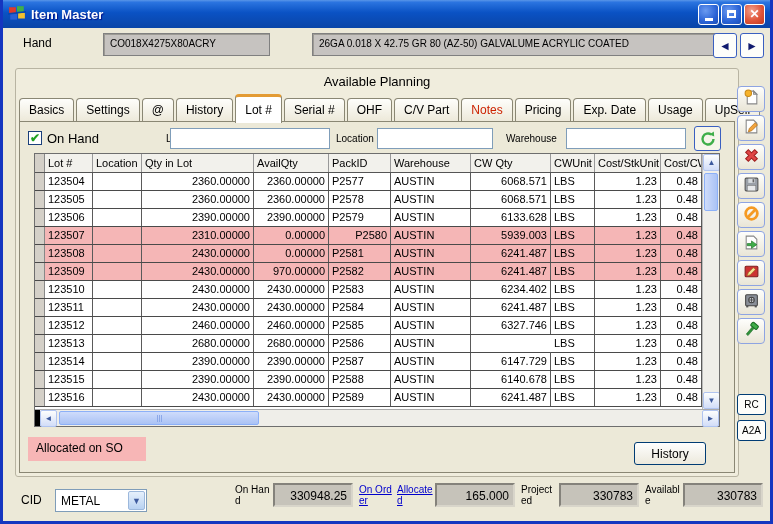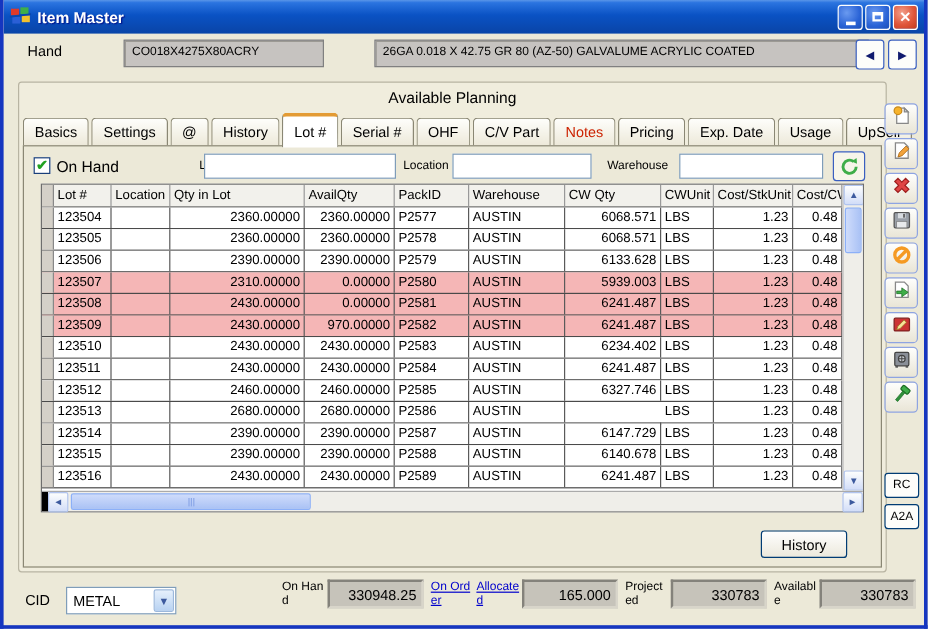--- a/index.html
+++ b/index.html
@@ -247,21 +247,21 @@
                   <div class="gcell" style="width: 44px;">LBS</div>
                   <div class="gcell ar" style="width: 66px;">1.23</div>
                   <div class="gcell ar" style="width: 41px;">0.48</div>
                 </div>
                 <div class="grow hl">
                   <div class="gcell gsel"></div>
                   <div class="gcell" style="width: 48px;">123507</div>
                   <div class="gcell" style="width: 49px;"></div>
                   <div class="gcell ar" style="width: 112px;">2310.00000</div>
                   <div class="gcell ar" style="width: 75px;">0.00000</div>
-                  <div class="gcell" style="width: 62px;">P2580</div>
+                  <div class="gcell" style="width: 62px; text-align: right;">P2580</div>
                   <div class="gcell" style="width: 80px;">AUSTIN</div>
                   <div class="gcell ar" style="width: 80px;">5939.003</div>
                   <div class="gcell" style="width: 44px;">LBS</div>
                   <div class="gcell ar" style="width: 66px;">1.23</div>
                   <div class="gcell ar" style="width: 41px;">0.48</div>
                 </div>
                 <div class="grow hl">
                   <div class="gcell gsel"></div>
                   <div class="gcell" style="width: 48px;">123508</div>
                   <div class="gcell" style="width: 49px;"></div>
@@ -393,20 +393,21 @@
           <div class="h-thumb">
               <i></i>
               <i></i>
               <i></i>
             </div>
           <div class="h-track"></div>
           <div class="sb-btn">►</div>
         </div>
       </div>
 
+      <div class="legend">Allocated on SO</div>
       <div class="history-btn">History</div>
     </div>
   </div>
 
   <div class="side-toolbar">
       <div class="icon-btn">
         <span><svg viewBox="0 0 16 16">
             <path d="M4 2h6l3 3v9H4z" fill="#fff" stroke="#888"></path>
             <path d="M10 2l3 3h-3z" fill="#ddd" stroke="#888"></path>
             <circle cx="5" cy="4" r="3" fill="#f7b32b" stroke="#c98a1a"></circle>

